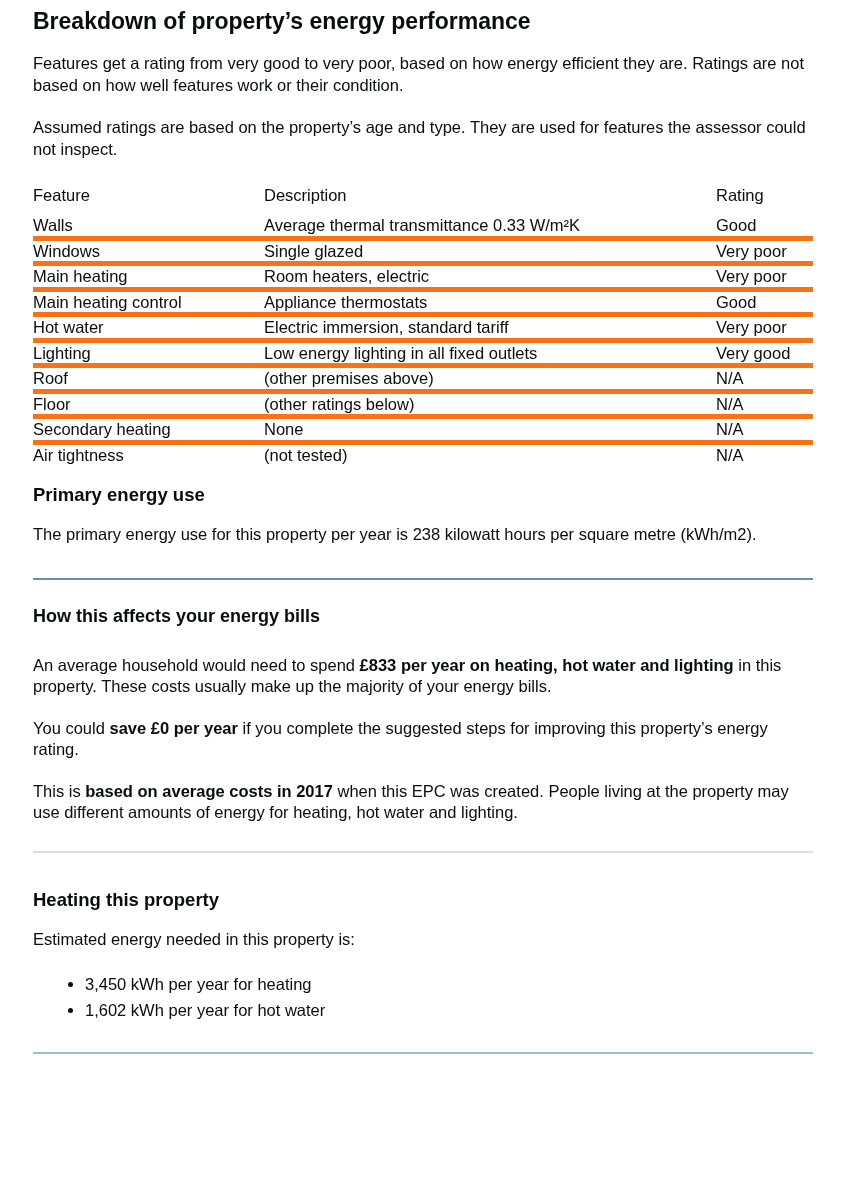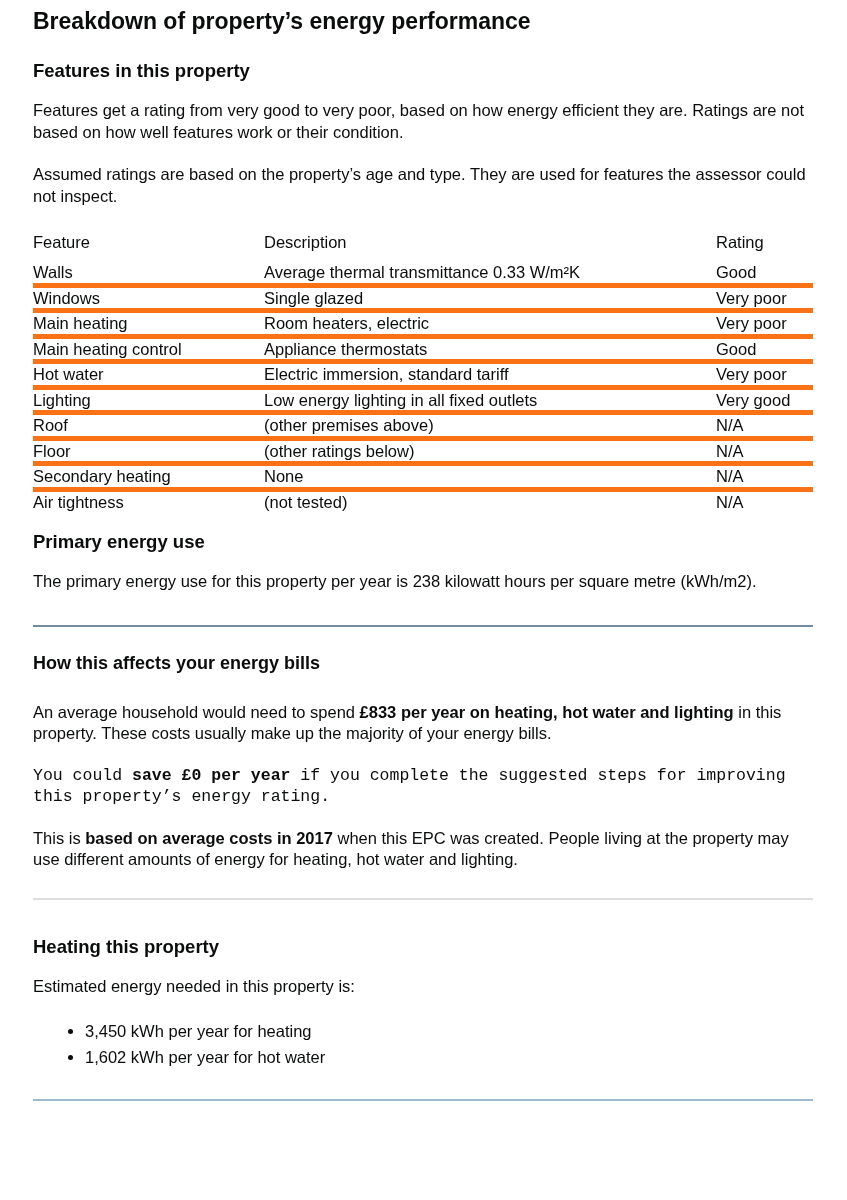--- a/index.html
+++ b/index.html
@@ -42,21 +42,21 @@
   }
   .m-features-heading { margin-top: 25px; }
   .m-p1 { margin-top: 18px; }
   .m-p2 { margin-top: 21px; }
   .m-table { margin-top: 27px; }
   .m-primary-heading { margin-top: 19px; }
   .m-primary-para { margin-top: 18px; }
   .m-hr1 { margin-top: 32px; }
   .m-bills-heading { margin-top: 23px; }
   .m-bills-p1 { margin-top: 26px; }
-  .m-bills-p2 { margin-top: 20px; font-family: Liberation Mono, monospace; }
+  .m-bills-p2 { margin-top: 20px; }
   .m-bills-p3 { margin-top: 20px; }
   .m-hr2 { margin-top: 27px; }
   .m-heating-heading { margin-top: 36px; }
   .m-heating-para { margin-top: 18px; }
   .m-bullets { margin-top: 21px; }
   .m-hr3 { margin-top: 29px; }
 
   table.features-table {
     width: 780px;
     border-collapse: collapse;
@@ -98,21 +98,20 @@
   b { font-weight: bold; }
 </style>
 </head>
 <body>
 
 <div class="page">
   <div class="content">
 
     <h1 class="page-title">Breakdown of property’s energy performance</h1>
 
-    <h3 class="sub-title m-features-heading">Features in this property</h3>
 
     <p class="body-text m-p1">Features get a rating from very good to very poor, based on how energy efficient they are. Ratings are not based on how well features work or their condition.</p>
 
     <p class="body-text m-p2">Assumed ratings are based on the property’s age and type. They are used for features the assessor could not inspect.</p>
 
     <table class="features-table m-table">
       <colgroup>
         <col class="c-feature">
           <col class="c-description">
           <col class="c-rating">

